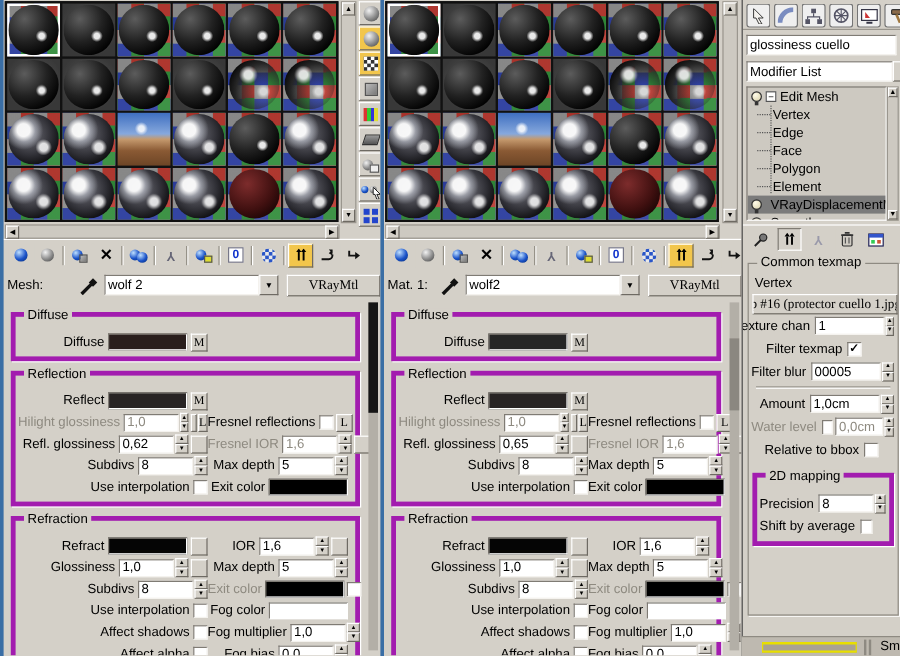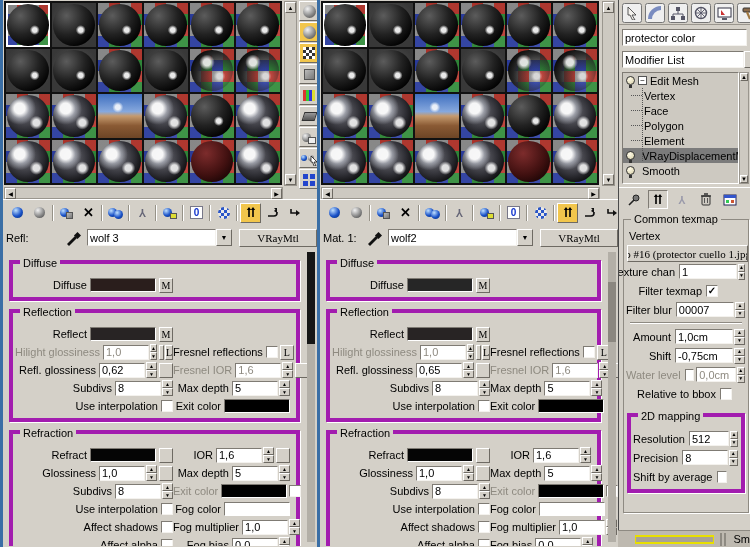--- a/index.html
+++ b/index.html
@@ -385,29 +385,29 @@
         <button class="tbtn">
           <span style="display:flex;align-items:center">
             <svg width="13" height="12" viewBox="0 0 13 12">
               <path d="M3 2v4h6" stroke="#111" fill="none" stroke-width="1.6"></path>
               <path d="M8 3l4 3-4 3z" fill="#111"></path>
             </svg>
           </span>
         </button>
       </div>
     <div class="name-row">
-      <span class="slot-label lab">Refl:</span>
+      <span class="slot-label lab">Mesh:</span>
       <span class="dropper">
         <svg width="18" height="16" viewBox="0 0 18 16">
             <path d="M2 14 L10 6 L12 8 L4 16 Z" fill="#111"></path>
             <rect x="10" y="3" width="5" height="5" transform="rotate(45 12.5 5.5)" fill="#111"></rect>
           </svg>
       </span>
       <span class="dd">
-        <span class="field">wolf 3</span>
+        <span class="field">wolf 2</span>
         <span class="btn ddbtn">▼</span>
       </span>
       <button class="btn typebtn">VRayMtl</button>
     </div>
 
     <div class="params">
 
       <div class="group">
         <span class="gtitle">Diffuse</span>
         <div class="prow">
@@ -1004,40 +1004,44 @@
         <button class="tab">
           <span style="display:flex;align-items:center">
             <svg width="13" height="13" viewBox="0 0 13 13">
               <rect x="2" y="1" width="8" height="4" rx="1" fill="#8a6a4a" stroke="#333"></rect>
               <path d="M6 5l3 7" stroke="#a07840" stroke-width="2.2"></path>
             </svg>
           </span>
         </button>
       </div>
     <div class="objname">
-      <span class="field">protector color</span>
+      <span class="field">glossiness cuello</span>
     </div>
     <div class="modlist">
       <span class="field">Modifier List</span>
       <span class="btn ddbtn">▼</span>
     </div>
     <div class="stackwrap">
       <div class="stack" id="stack">
         <div class="stack-tree"></div>
       <div class="srow">
             <span class="bulb"></span>
             <span class="exp">−</span>
             <span style="">Edit Mesh</span>
           </div>
           <div class="srow">
             <span class="twig"></span>
             <span>Vertex</span>
           </div>
           <div class="srow">
             <span class="twig"></span>
+            <span>Edge</span>
+          </div>
+          <div class="srow">
+            <span class="twig"></span>
             <span>Face</span>
           </div>
           <div class="srow">
             <span class="twig"></span>
             <span>Polygon</span>
           </div>
           <div class="srow">
             <span class="twig"></span>
             <span>Element</span>
           </div>
@@ -1111,66 +1115,50 @@
             <i>▲</i>
             <i>▼</i>
           </span>
       </div>
       <div class="crow" style="padding-right:28px">
         <span class="plab">Filter texmap</span>
         <span class="chk on"></span>
       </div>
       <div class="crow">
         <span class="plab">Filter blur</span>
-        <span class="field w58">00007</span>
+        <span class="field w58">00005</span>
         <span class="spin">
             <i>▲</i>
             <i>▼</i>
           </span>
       </div>
       <div class="csep"></div>
       <div class="crow">
         <span class="plab">Amount</span>
         <span class="field w58">1,0cm</span>
         <span class="spin">
             <i>▲</i>
             <i>▼</i>
           </span>
       </div>
       <div class="crow">
-        <span class="plab">Shift</span>
-        <span class="field w58">-0,75cm</span>
-        <span class="spin">
-            <i>▲</i>
-            <i>▼</i>
-          </span>
-      </div>
-      <div class="crow">
         <span class="plab dis">Water level</span>
         <span class="chk" style="margin-right:2px"></span>
         <span class="field dis" style="width:50px">0,0cm</span>
         <span class="spin">
             <i>▲</i>
             <i>▼</i>
           </span>
       </div>
       <div class="crow" style="padding-right:14px">
         <span class="plab">Relative to bbox</span>
         <span class="chk"></span>
       </div>
       <div class="group" style="margin:10px 1px 0 1px">
         <span class="gtitle">2D mapping</span>
-        <div class="crow">
-          <span class="plab">Resolution</span>
-          <span class="field" style="width:52px">512</span>
-          <span class="spin">
-              <i>▲</i>
-              <i>▼</i>
-            </span>
-        </div>
         <div class="crow">
           <span class="plab">Precision</span>
           <span class="field" style="width:52px">8</span>
           <span class="spin">
               <i>▲</i>
               <i>▼</i>
             </span>
         </div>
         <div class="crow" style="padding-right:12px">
           <span class="plab">Shift by average</span>

